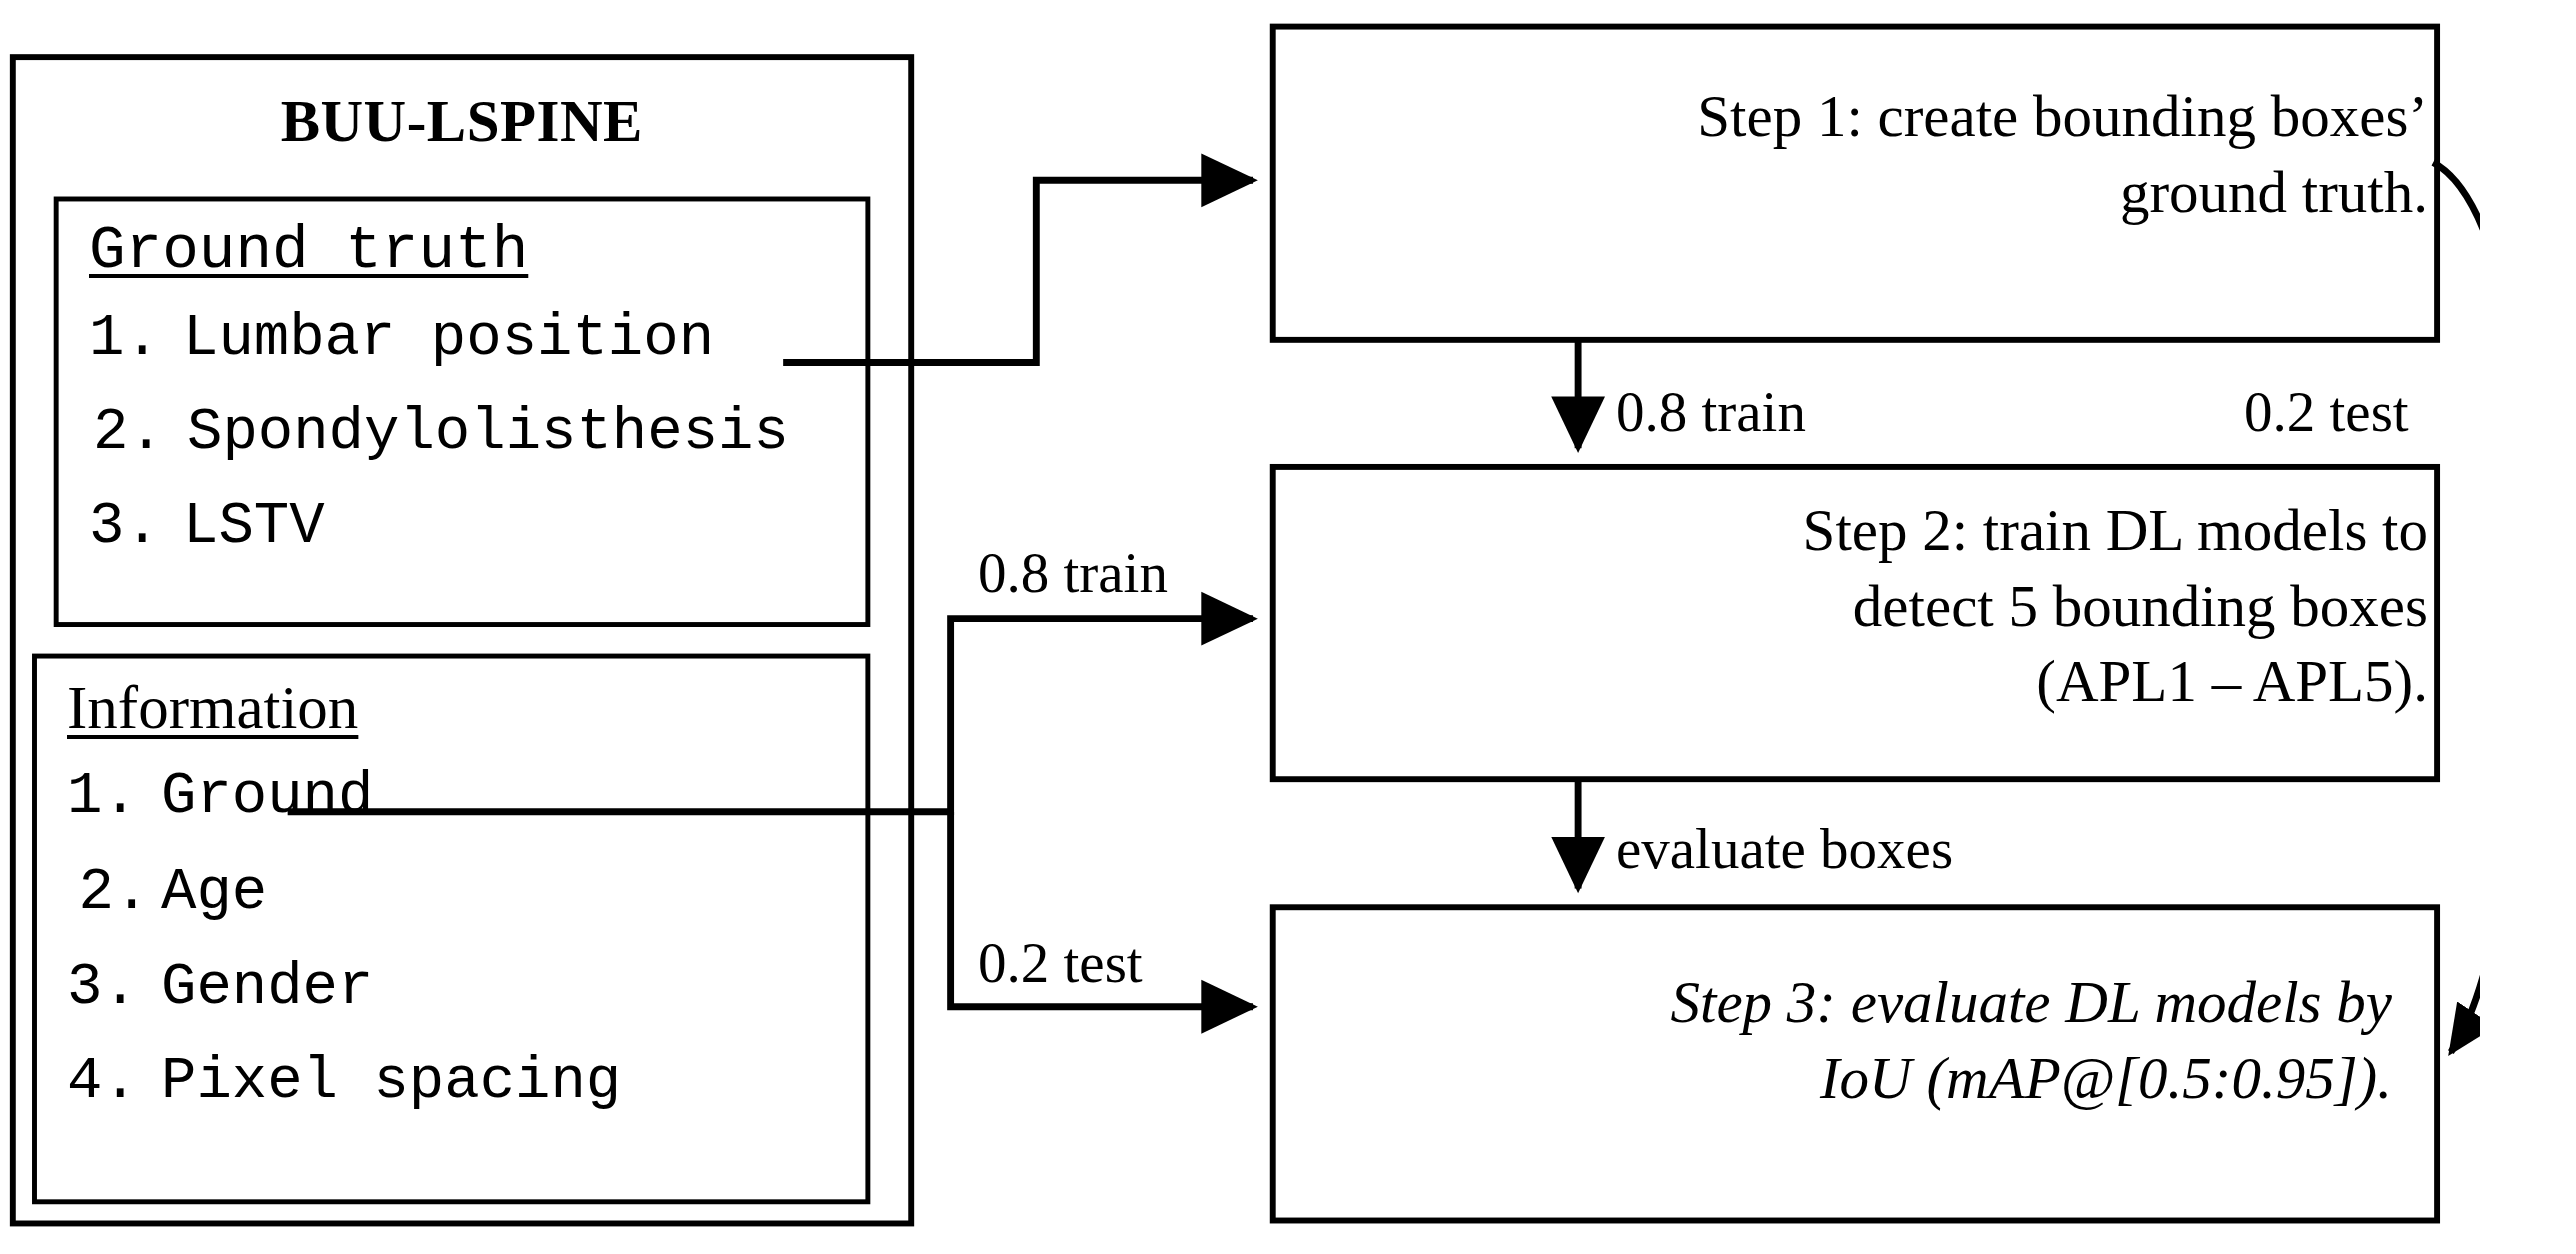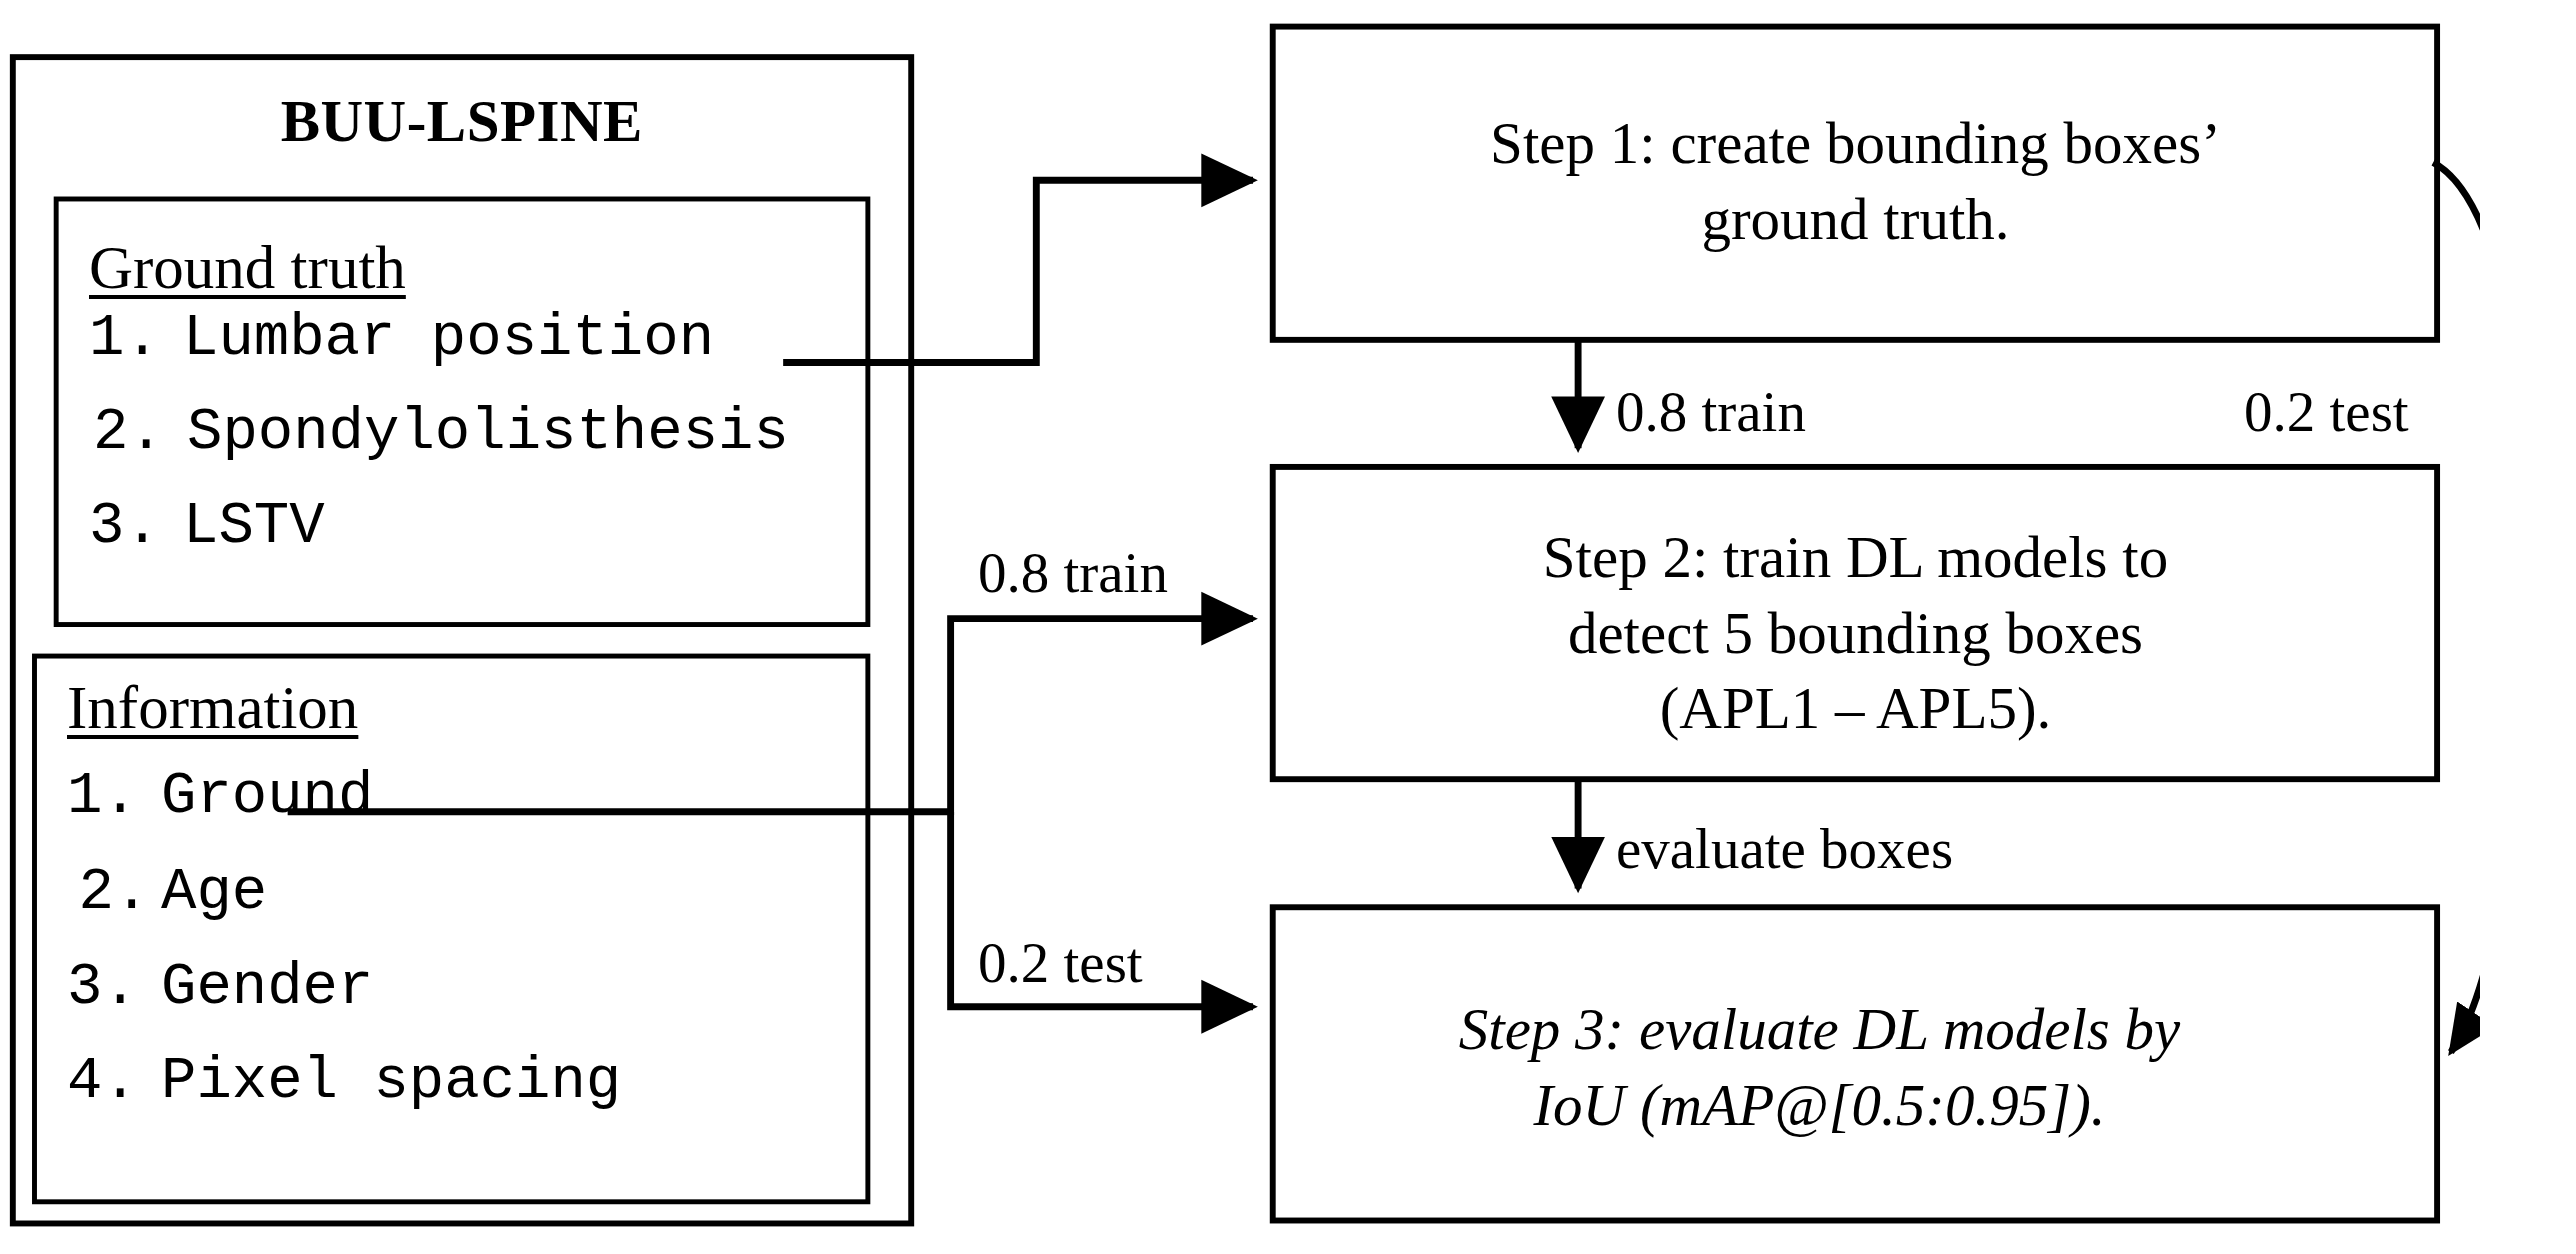--- a/index.html
+++ b/index.html
@@ -66,24 +66,23 @@
     white-space: nowrap;
     font-family: Liberation Mono, monospace;
   }
   .list-num {
     display: inline-block;
     width: 94px;
   }
   .step-text {
     position: absolute;
     font-size: 59px;
-    text-align: center;
+    text-align: right;
     color: #000000;
     line-height: 1.28;
-    margin-top: 27px;
   }
   .edge-label {
     position: absolute;
     font-size: 57px;
     color: #000000;
     white-space: nowrap;
   }
 </style>
 </head>
 <body>
@@ -121,21 +120,21 @@
 
     <path class="conn" marker-end="url(#arrowRight)" d="M292,824 L965,824 L965,628 L1272,628"></path>
 
     <path class="conn" marker-end="url(#arrowRight)" d="M965,824 L965,1022 L1272,1022"></path>
 
     <path class="conn-curve" marker-end="url(#arrowCurve)" d="M2470,165 C2565,215 2588,560 2552,830 C2532,975 2510,1035 2488,1068"></path>
   </svg>
 
   <div class="txt panel-title" style="left:12.8px; top:87px; width:898px; text-align:center;">BUU-LSPINE</div>
 
-  <div class="txt section-head" style="left:89px; top:232px;">Ground truth</div>
+  <div class="txt section-head" style="left:89px; top:215px;font-family:Liberation Mono, monospace;">Ground truth</div>
 
   <div class="list-row" style="left:89px; top:305px;">
     <span class="list-num">1.</span><span>Lumbar position</span>
   </div>
   <div class="list-row" style="left:93px; top:399px;">
     <span class="list-num">2.</span><span>Spondylolisthesis</span>
   </div>
   <div class="list-row" style="left:89px; top:493px;">
     <span class="list-num">3.</span><span>LSTV</span>
   </div>

